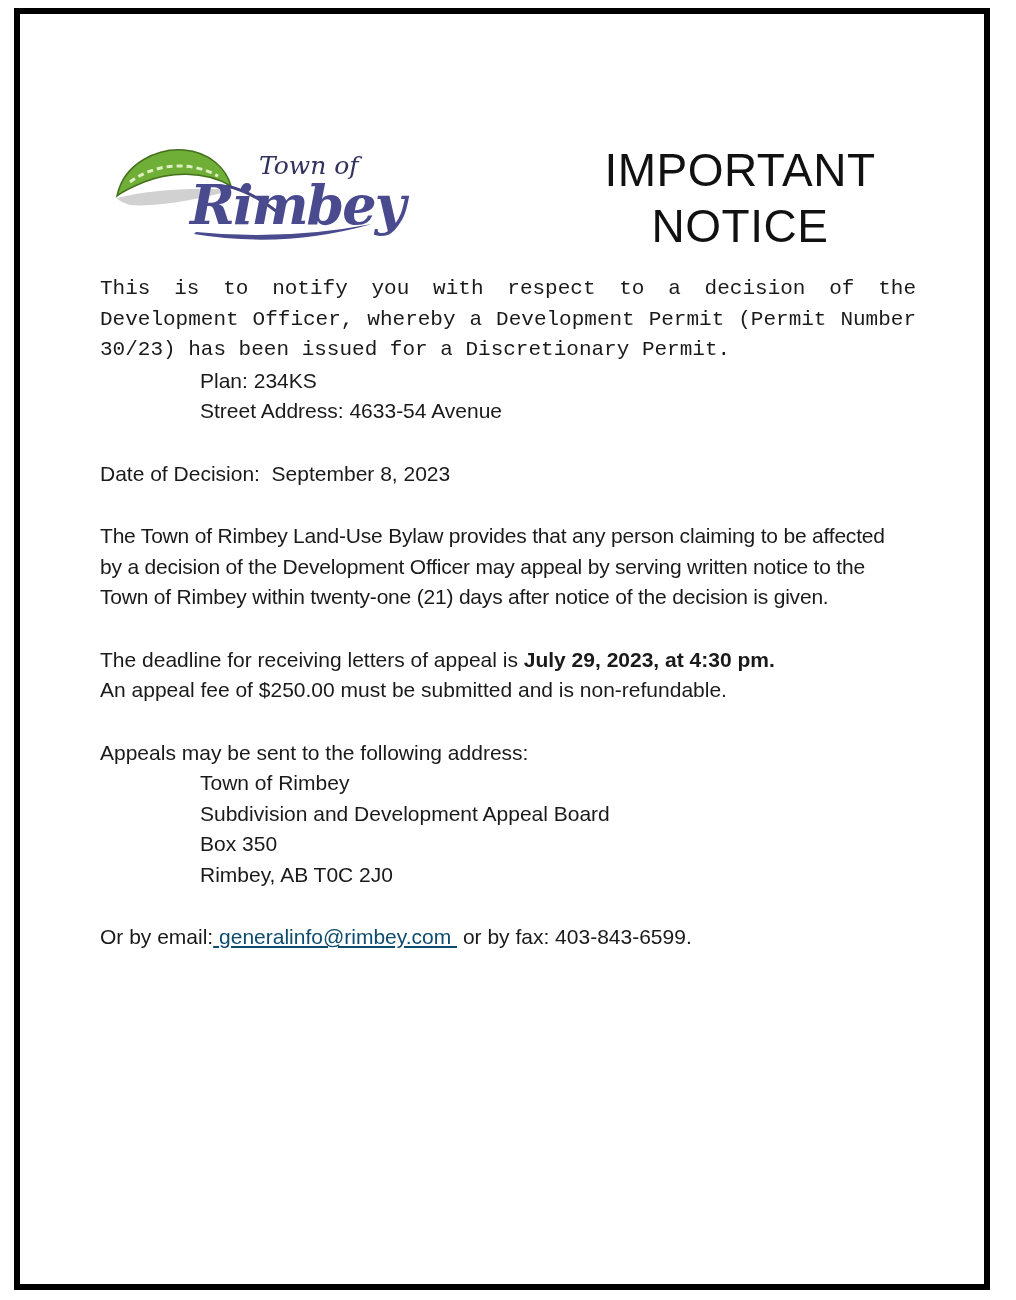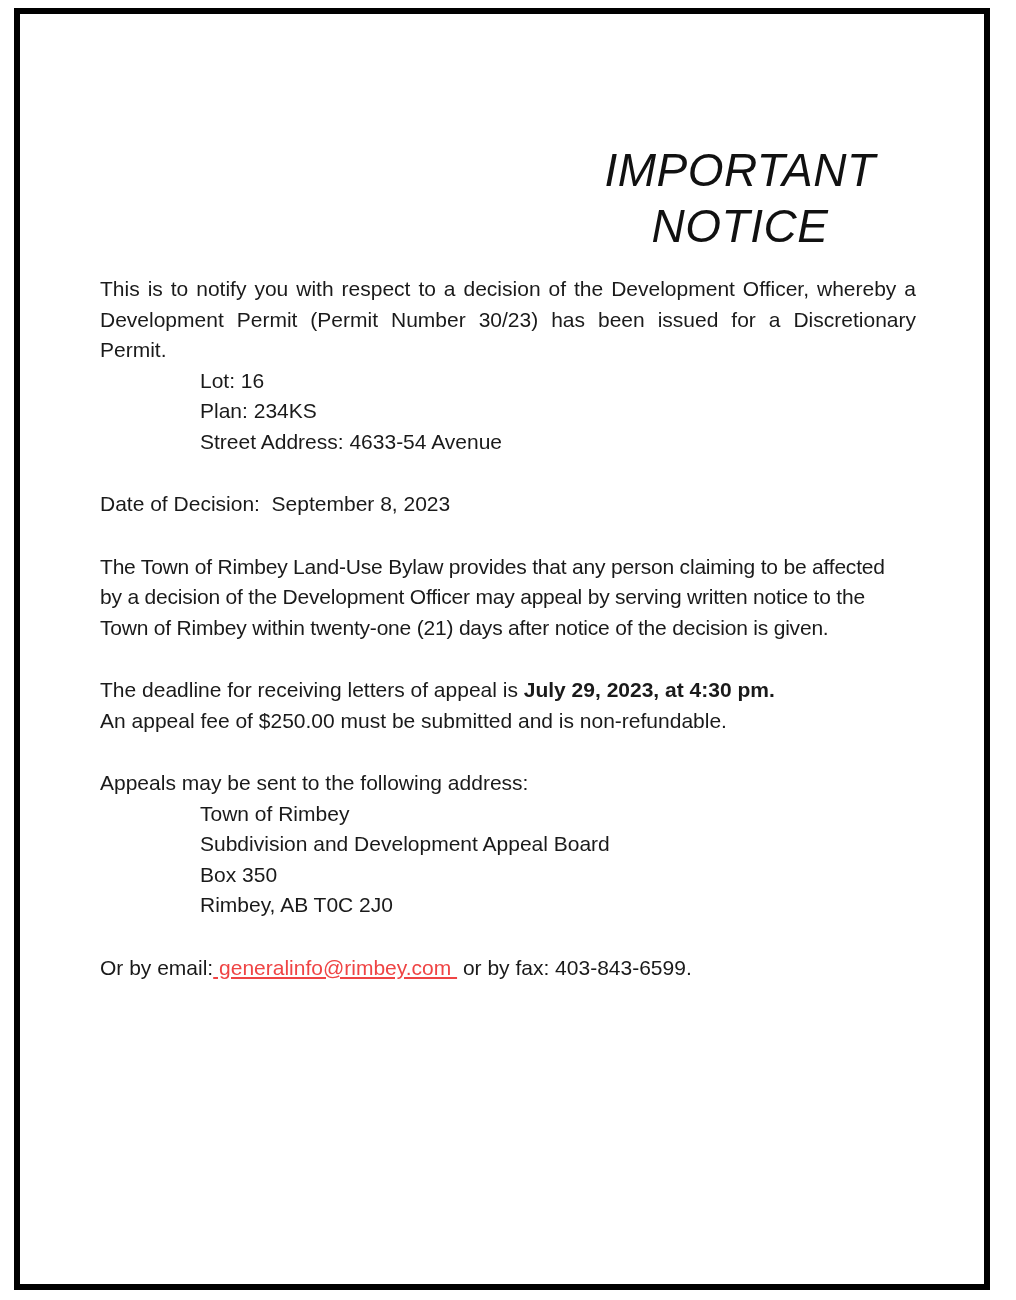--- a/index.html
+++ b/index.html
@@ -16,52 +16,62 @@
     width:976px; height:1282px;
     border:6px solid #000000;
     box-sizing:border-box;
   }
   .content { margin:0 68px 0 80px; }
   .header { position:relative; height:228px; }
   .logo { position:absolute; left:14px; top:134px; }
   .title {
     position:absolute; left:475px; top:128px; width:330px;
     text-align:center; font-size:46px; line-height:56px;
-    color:#111111; letter-spacing:0.5px;font-style:italic;
+    color:#111111; letter-spacing:0.5px;
   }
   .body-text { font-size:21px; line-height:30.5px; }
   p.para { margin:32px 0 0 0; }
   .first-para { margin-top:56px; }
-  .justify { text-align:justify; }
+  .justify { text-align:justify;font-family:Liberation Mono, monospace; }
   .prewrap { white-space:pre-wrap; }
   .indent { margin-left:100px; }
   .tight { letter-spacing:-0.2px; }
   .bold { font-weight:bold; }
-  .email-link { color:#ef4444; text-decoration:underline; cursor:pointer; }
+  .email-link { color:#0c4a6e; text-decoration:underline; cursor:pointer; }
   .line { display:block; }
 </style>
 </head>
 <body>
 
 <div class="page">
   <div class="frame">
     <div class="content">
 
       <div class="header">
+        <div class="logo">
+          <svg width="300" height="95" viewBox="0 0 300 95">
+            <path d="M3,50 C40,40 90,40 118,42 C80,53 40,59 16,57 C9,55 4,52 3,50 Z" fill="#c9c9c9" opacity="0.85"></path>
+            <path d="M3,48 C10,14 45,0 70,2 C95,4 112,20 117,38 C90,22 55,24 30,34 C18,39 9,43 3,48 Z" fill="#6fae37" stroke="#45701c" stroke-width="1.5"></path>
+            <path d="M16,34 C40,16 75,12 104,28" fill="none" stroke="#dff0c0" stroke-width="3" stroke-dasharray="6,4"></path>
+            <path d="M112,38 C132,42 148,52 162,63" fill="none" stroke="#44447f" stroke-width="3"></path>
+            <text x="145" y="26" font-family="DejaVu Serif, serif" font-style="italic" font-size="25" fill="#32325f">Town of</text>
+            <text x="76" y="76" font-family="DejaVu Serif, serif" font-style="italic" font-weight="bold" font-size="54" letter-spacing="-2" fill="#4a4a8e">Rimbey</text>
+            <path d="M80,86 Q170,101 258,76 Q170,93 82,84 Z" fill="#4a4a8e"></path>
+          </svg>
+        </div>
         <div class="title">
           <div class="line">IMPORTANT</div>
           <div class="line">NOTICE</div>
         </div>
       </div>
 
       <div class="body-text">
         <p class="para first-para justify">This is to notify you with respect to a decision of the Development Officer, whereby a Development Permit (Permit Number 30/23) has been issued for a Discretionary Permit.</p>
 
         <div class="para indent">
-          <span class="line">Lot: 16</span>
           <span class="line">Plan: 234KS</span>
           <span class="line">Street Address: 4633-54 Avenue</span>
         </div>
 
 
         <p class="para prewrap">Date of Decision:  September 8, 2023</p>
 
         <p class="para prewrap tight">The Town of Rimbey Land-Use Bylaw provides that any person claiming to be affected
 by a decision of the Development Officer may appeal by serving written notice to the
 Town of Rimbey within twenty-one (21) days after notice of the decision is given.</p>

